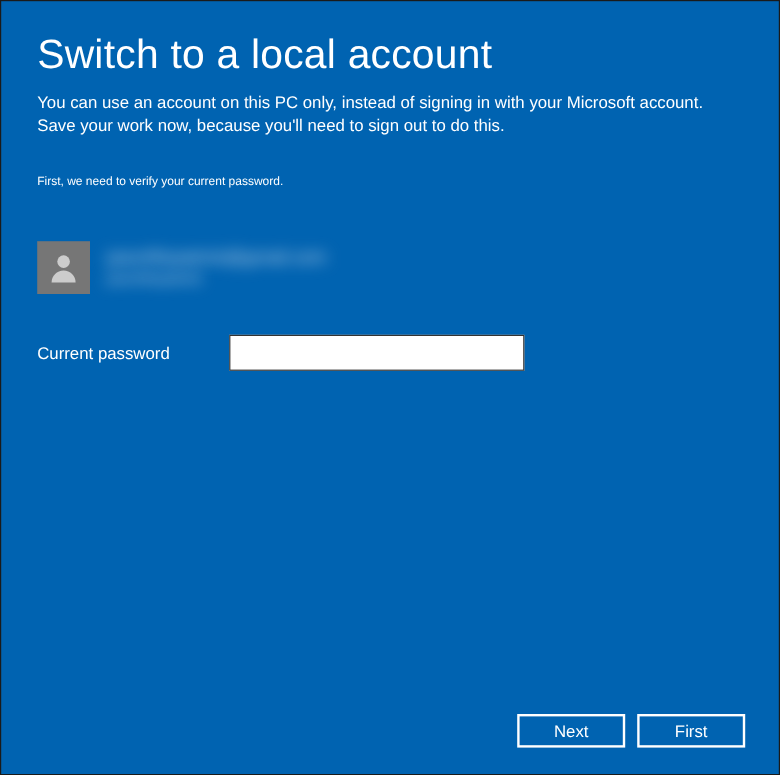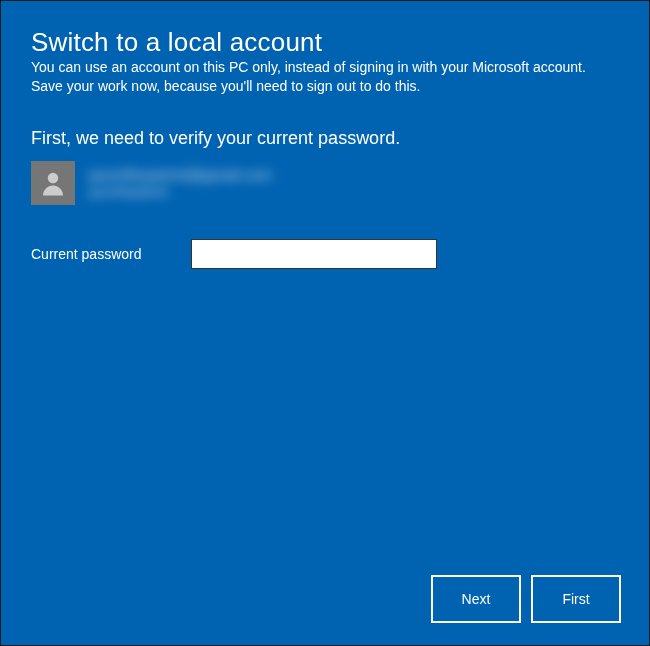--- a/index.html
+++ b/index.html
@@ -13,32 +13,33 @@
       background: #0063b1;
       font-family: "Segoe UI", Tahoma, sans-serif;
       color: #ffffff;
       border: 1px solid #1a1a1a;
       position: relative;
     }
     .content {
       padding: 26px 30px 0 30px;
     }
     .title {
-      font-size: 26px;
+      font-size: 34px;
       font-weight: 300;
+      margin-bottom: 10px;
       letter-spacing: 0.2px;
     }
     .description {
       font-size: 14px;
       line-height: 1.35;
       margin-bottom: 32px;
     }
     .verify-text {
-      font-size: 18px;
-      margin-bottom: 12px;
+      font-size: 10px;
+      margin-bottom: 44px;
     }
     .user-row {
       display: flex;
       align-items: center;
       gap: 14px;
       margin-bottom: 34px;
     }
     .avatar {
       width: 44px;
       height: 44px;
@@ -90,21 +91,21 @@
     }
     .button-row {
       position: absolute;
       bottom: 22px;
       right: 28px;
       display: flex;
       gap: 10px;
     }
     .btn {
       min-width: 90px;
-      height: 48px;
+      height: 28px;
       background: #0063b1;
       border: 2px solid #ffffff;
       color: #ffffff;
       font-size: 14px;
       font-family: inherit;
       cursor: pointer;
       padding: 0 12px;
     }
   </style>
 </head>

